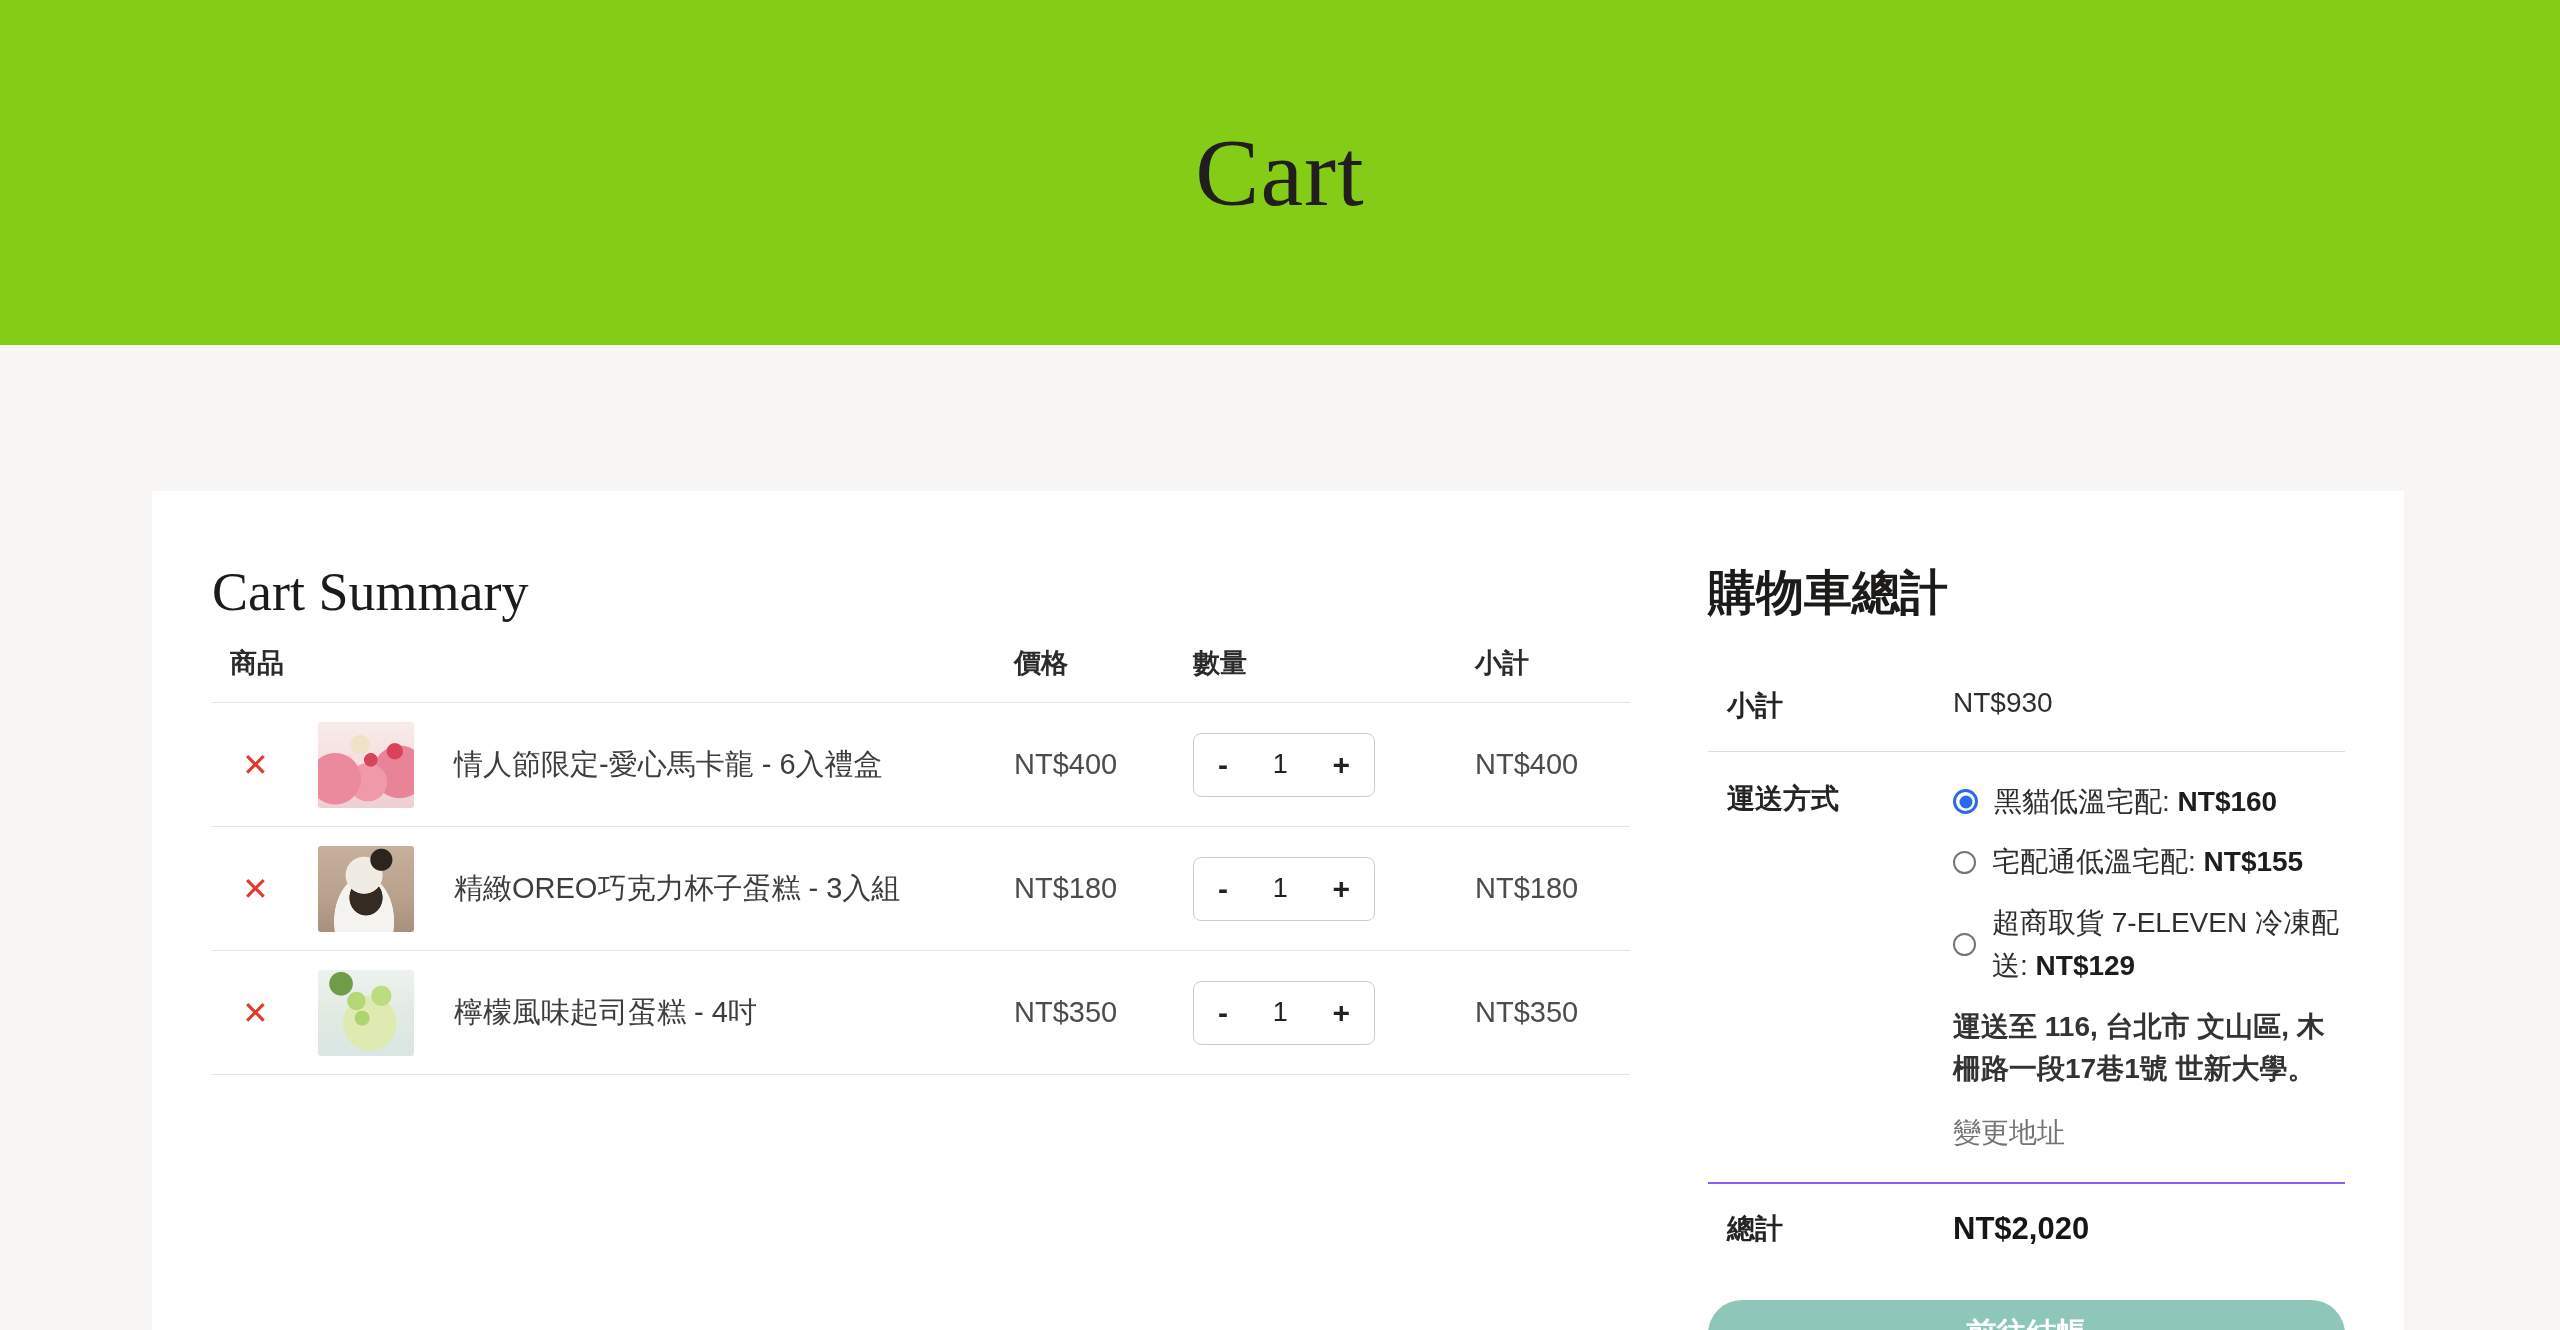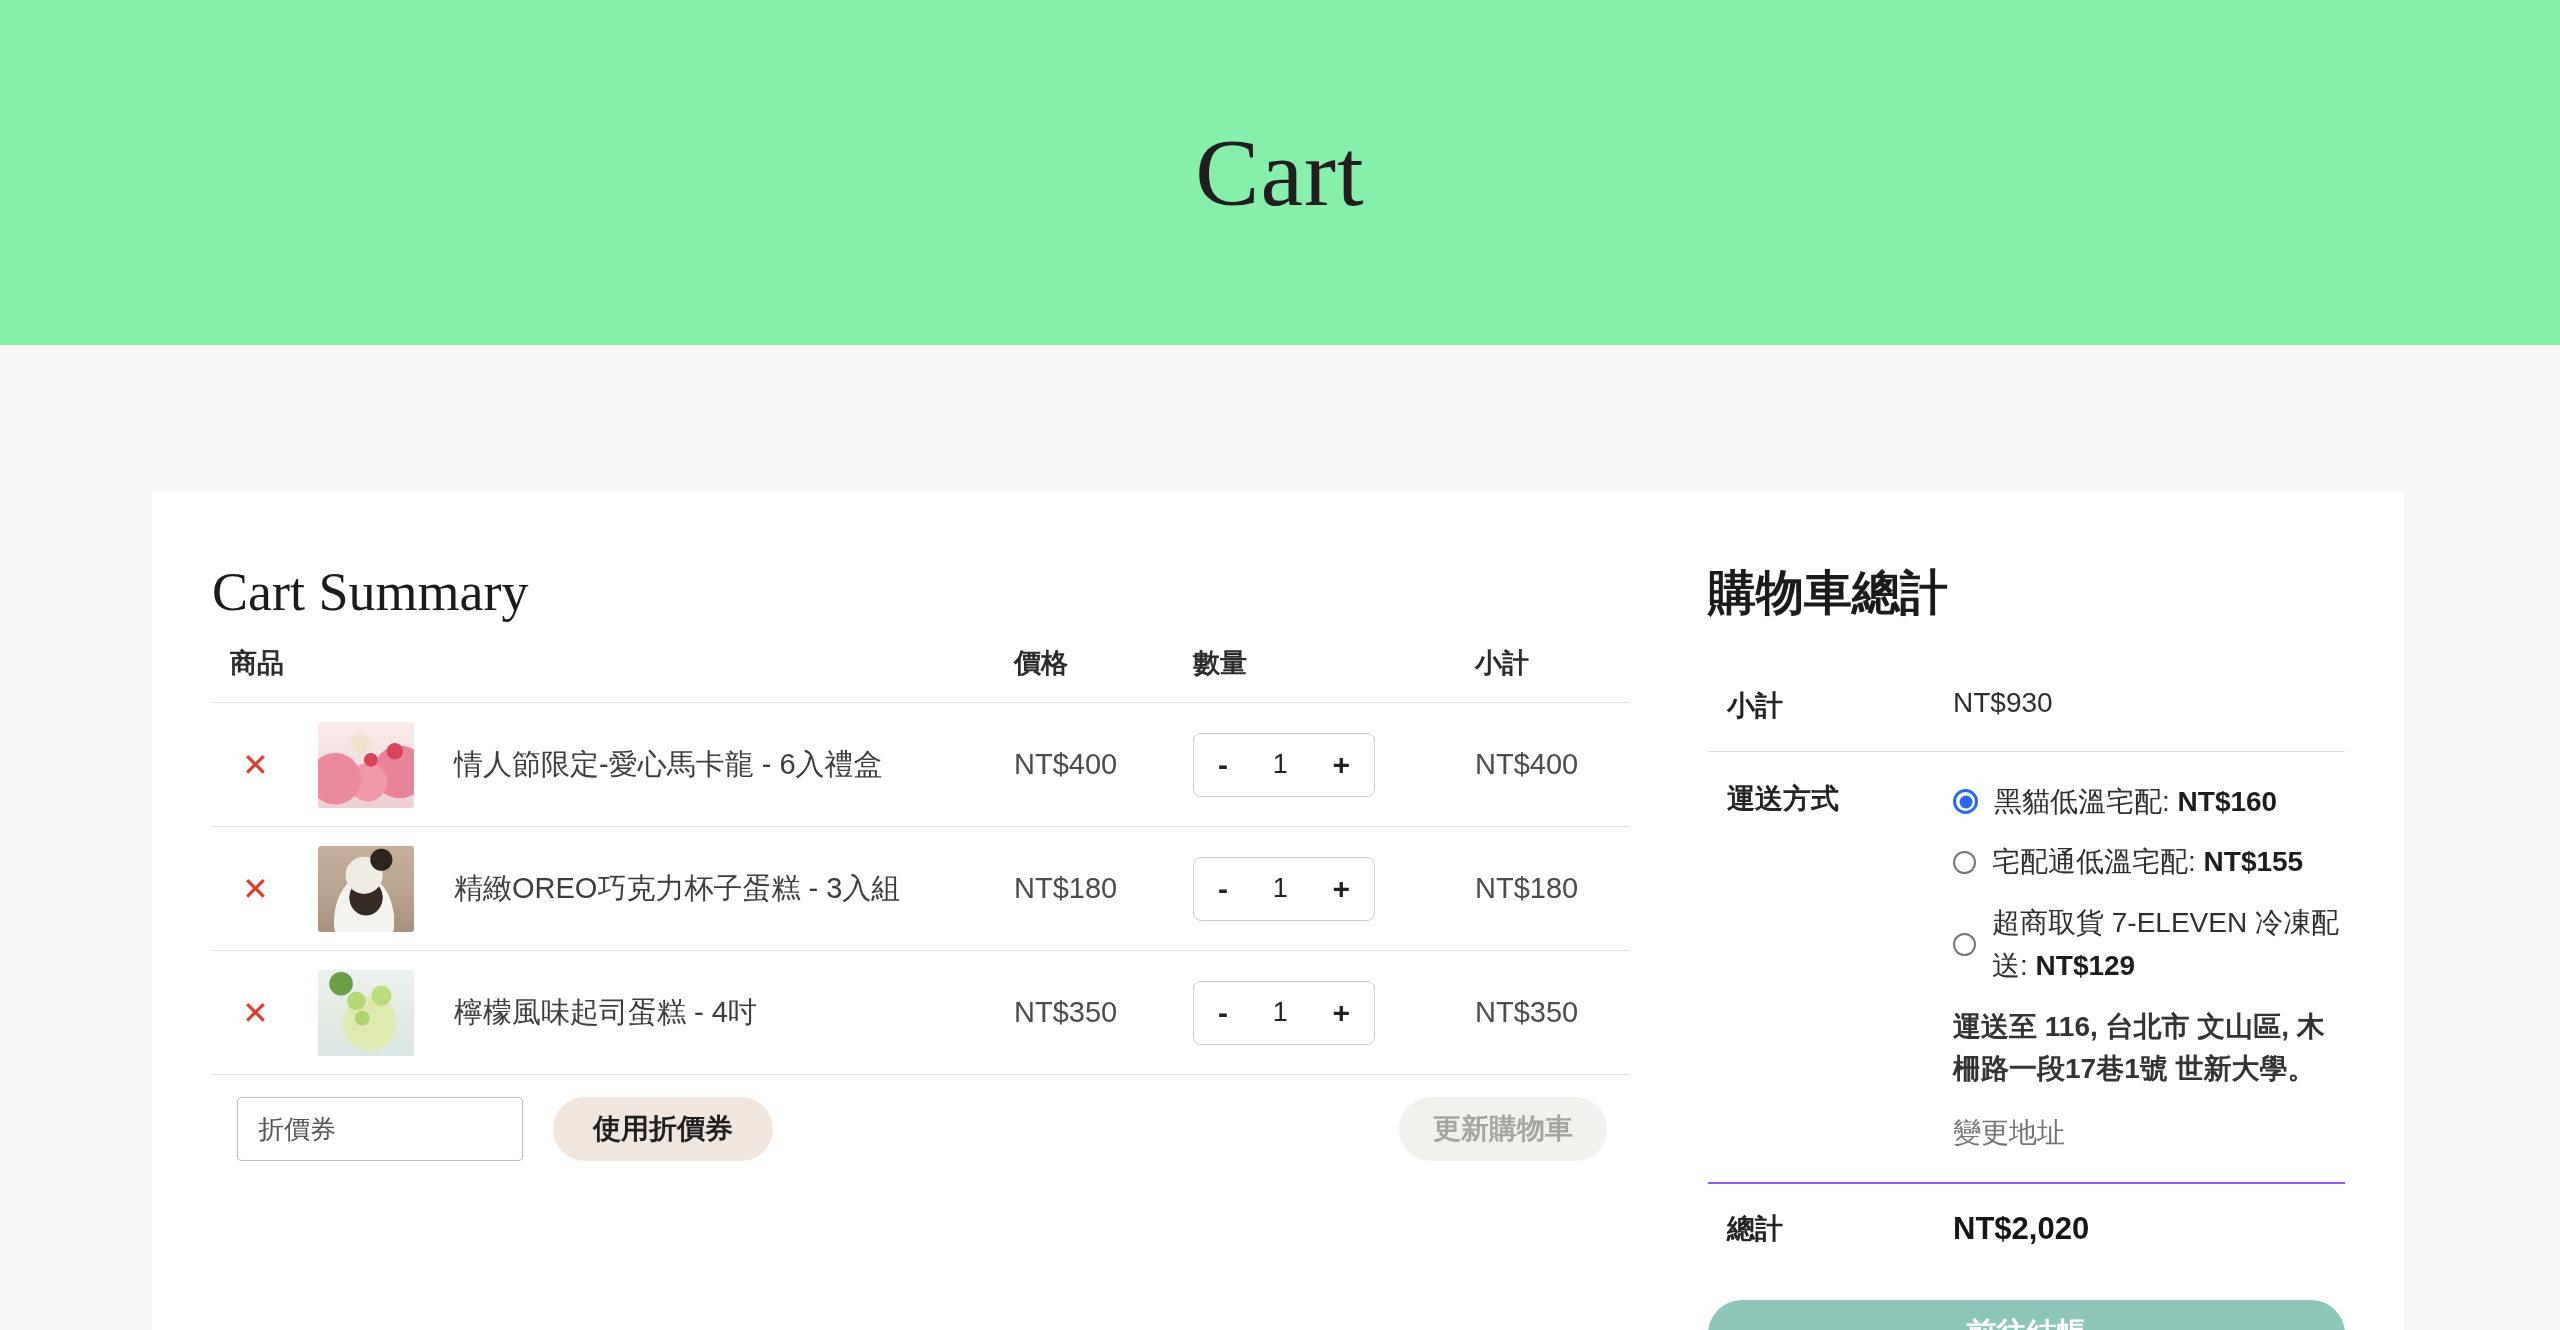--- a/index.html
+++ b/index.html
@@ -6,21 +6,21 @@
   html,body { width: 2560px; height: 1330px; overflow: hidden; }
   body {
     font-family: "Liberation Sans", "DejaVu Sans", sans-serif;
     background: #f8f7f6;
     position: relative;
     color: #2e2e2e;
   }
   
   .hero {
     height: 345px;
-    background: #86efac;
+    background: #84cc16;
     display: flex; align-items: center; justify-content: center;
   }
   .hero h1 {
     font-family: "Liberation Serif", "DejaVu Serif", serif;
     font-weight: 400;
     font-size: 96px;
     color: #211f1d;
     letter-spacing: 1px;
   }
   
@@ -235,25 +235,20 @@
       <div>
         <div class="qty-box">
           <button class="qty-btn">-</button>
           <span class="qty-val">1</span>
           <button class="qty-btn">+</button>
         </div>
       </div>
       <div class="p-subtotal">NT$350</div>
     </div>
 
-    <div class="coupon-row">
-      <input class="coupon-input" type="text" placeholder="折價券" style="">
-      <button class="pill-btn apply-btn">使用折價券</button>
-      <button class="pill-btn update-btn">更新購物車</button>
-    </div>
   </section>
 
   <aside class="right-col">
     <h2 class="serif">購物車總計</h2>
 
     <div class="sum-row row-subtotal">
       <div class="sum-label">小計</div>
       <div class="sum-value">NT$930</div>
     </div>
 

